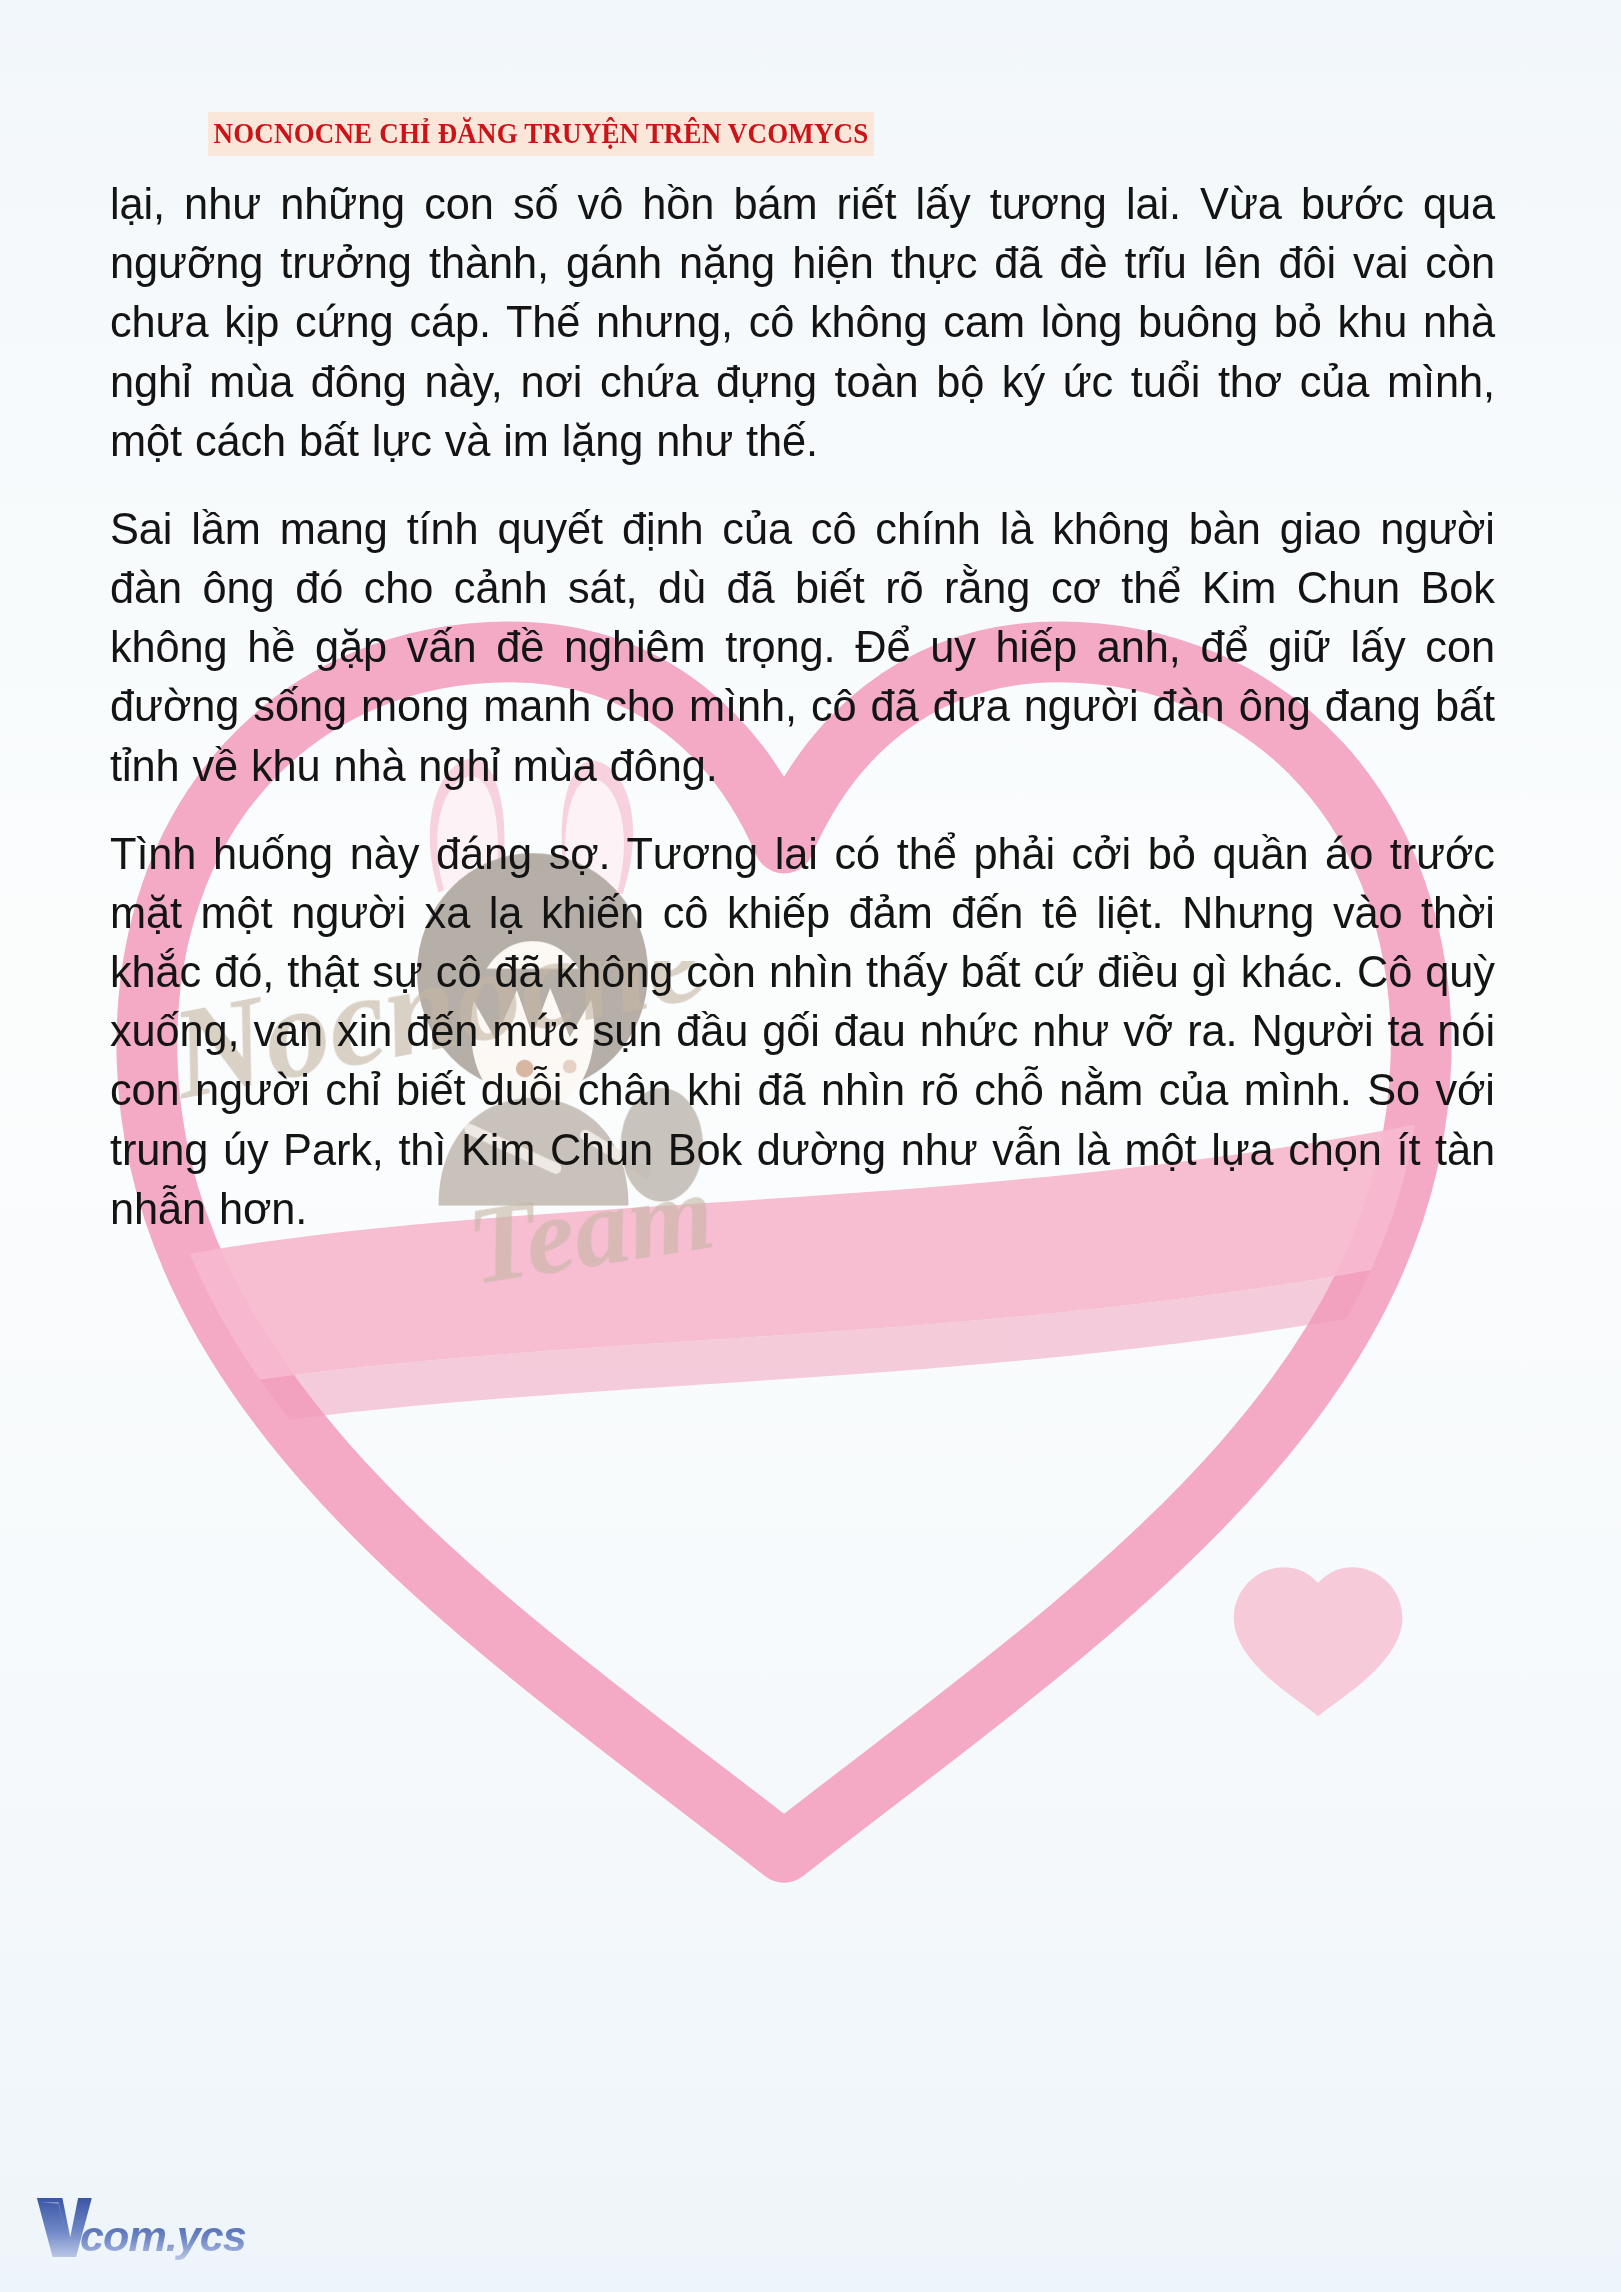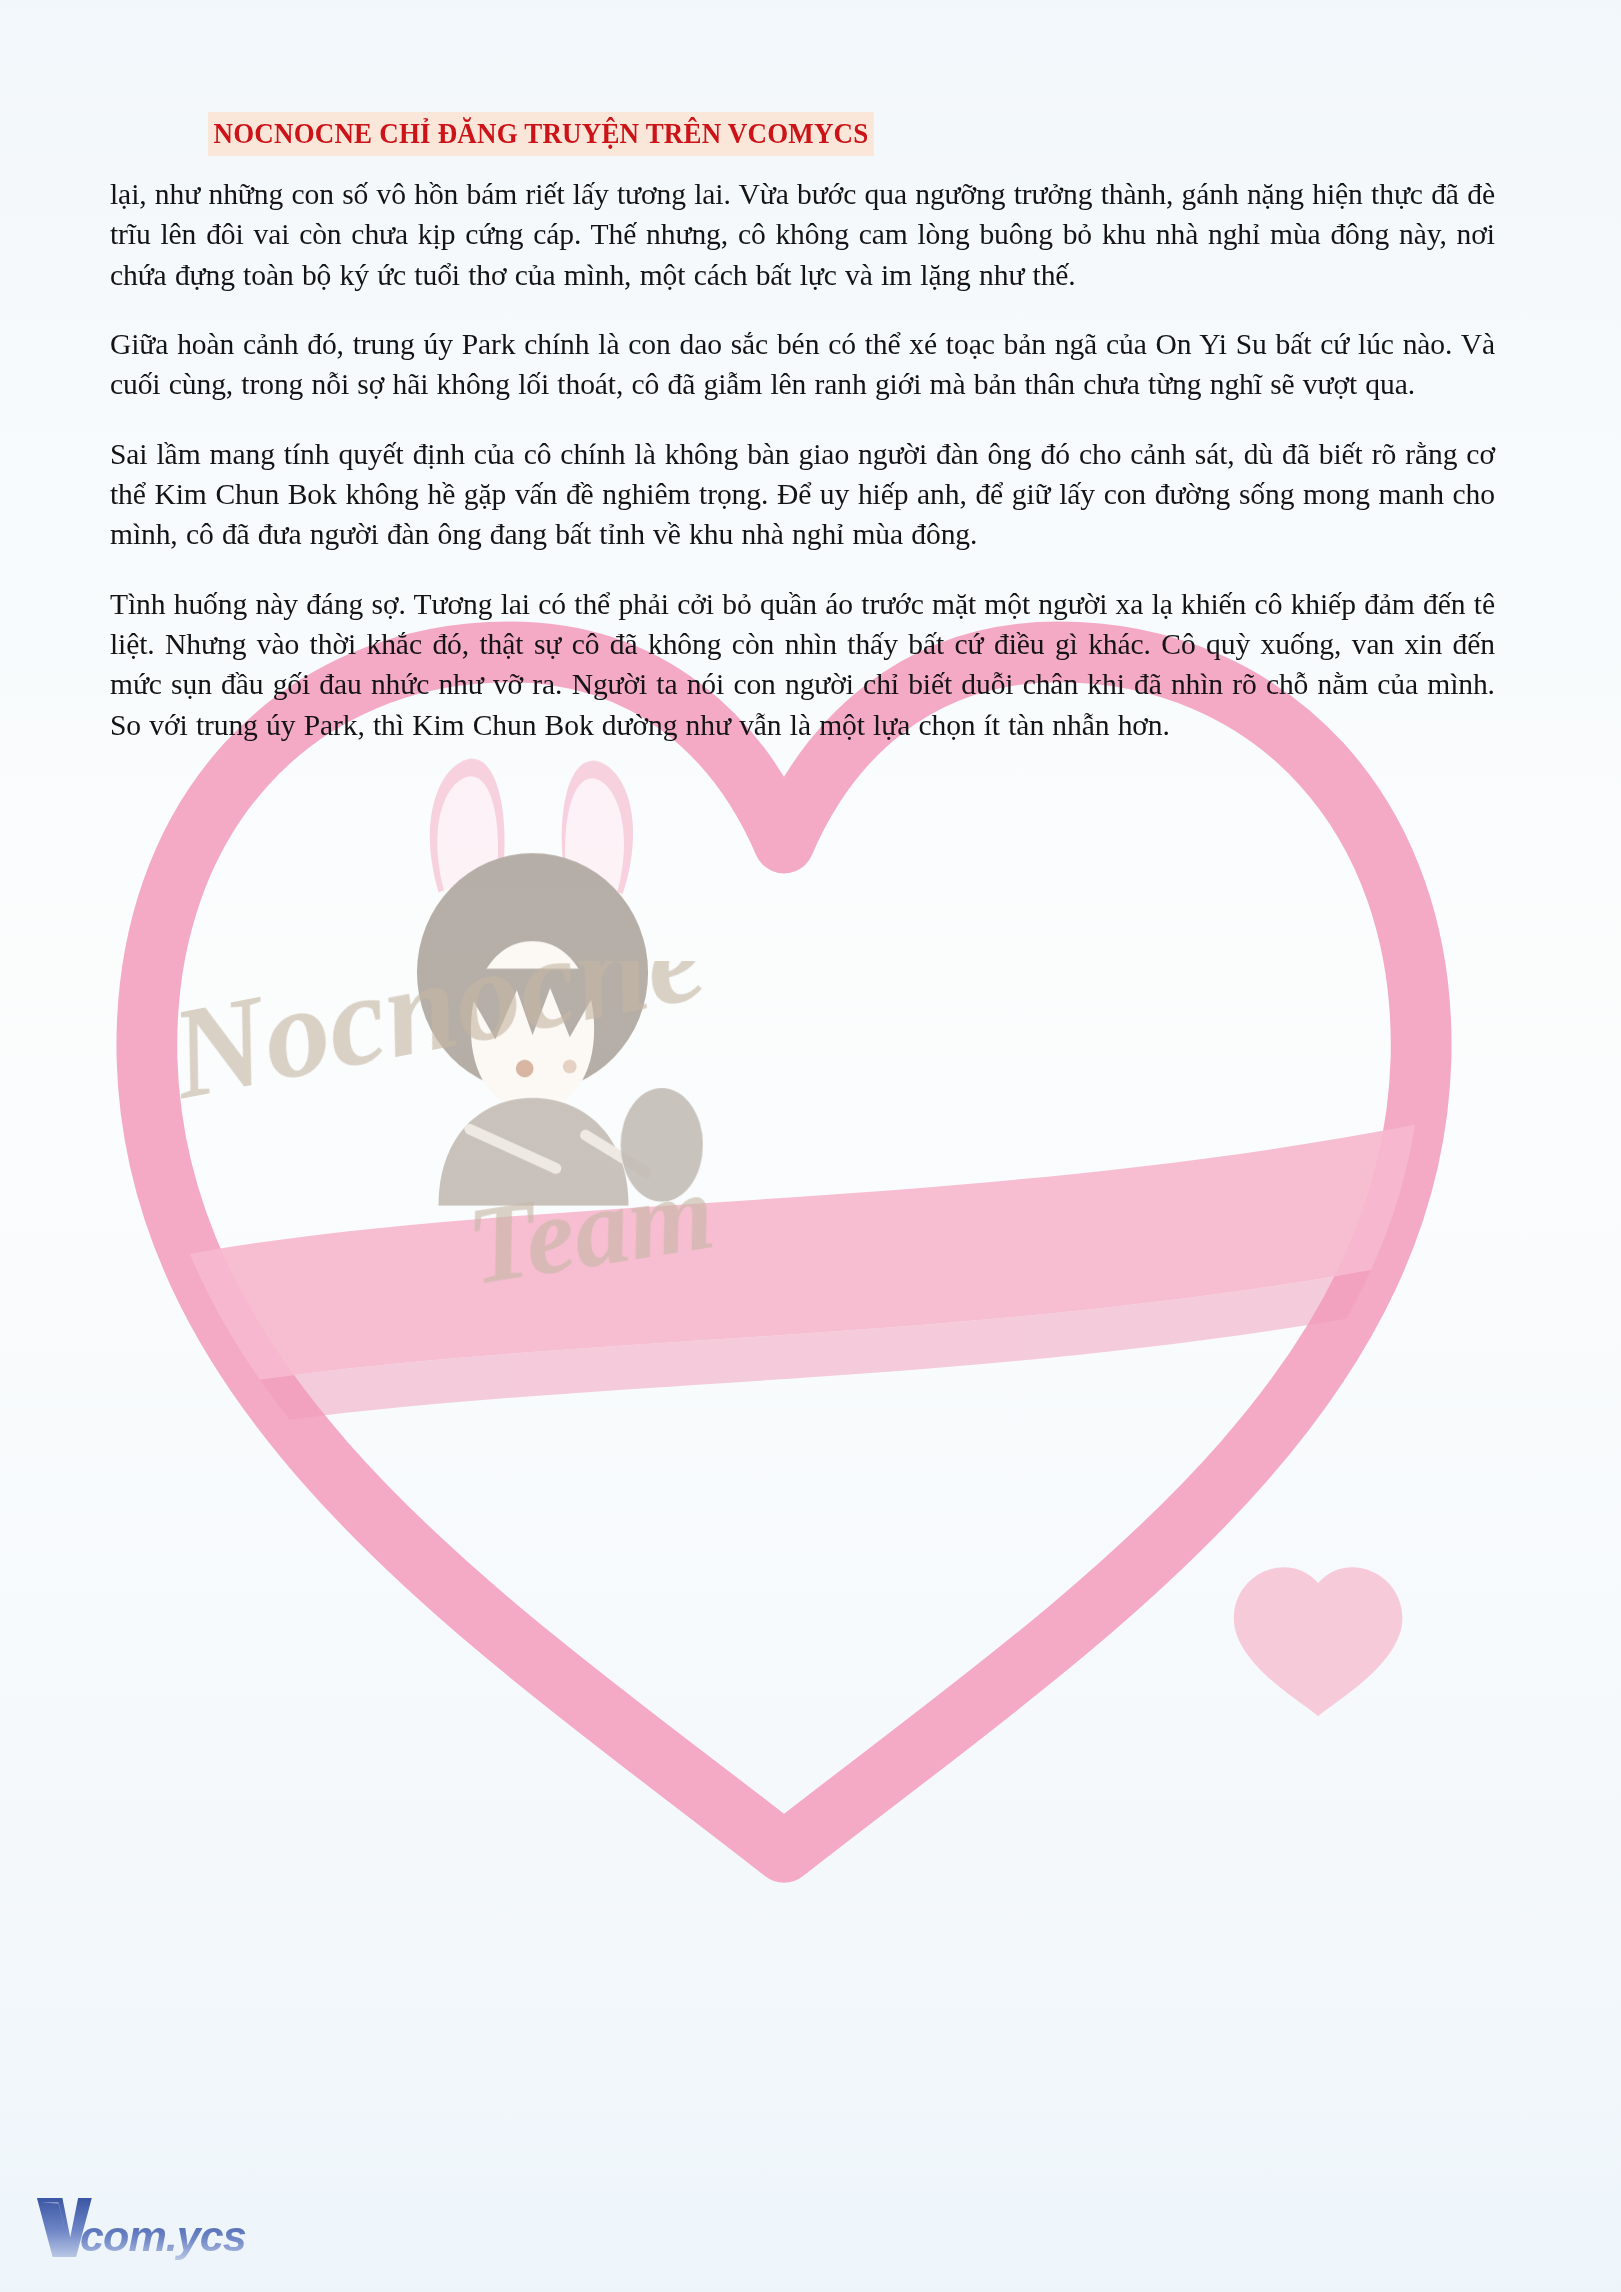--- a/index.html
+++ b/index.html
@@ -90,22 +90,22 @@
 
   .body-text {
     position: absolute;
     left: 110px;
     top: 174px;
     width: 1406px;
   }
 
   .para {
     margin: 0 0 29px 0;
-    font-family: Liberation Serif, serif;
-    font-size: 30px;
+    font-family: Liberation Sans, sans-serif;
+    font-size: 44px;
     line-height: 1.345;
     color: #141414;
     text-align: justify;
     text-align-last: left;
     letter-spacing: -0.1px;
     word-spacing: 1px;
   }
   .para:last-child { margin-bottom: 16px; }
 
   
@@ -200,23 +200,20 @@
     <div class="header-line">
       <span class="header-text">NOCNOCNE CHỈ ĐĂNG TRUYỆN TRÊN VCOMYCS</span>
     </div>
 
     <div class="body-text">
 
       <p class="para">
         <span>lại, như những con số vô hồn bám riết lấy tương lai. Vừa bước qua ngưỡng trưởng thành, gánh nặng hiện thực đã đè trĩu lên đôi vai còn chưa kịp cứng cáp. Thế nhưng, cô không cam lòng buông bỏ khu nhà nghỉ mùa đông này, nơi chứa đựng toàn bộ ký ức tuổi thơ của mình, một cách bất lực và im lặng như thế.</span>
       </p>
 
-      <p class="para">
-        <span>Giữa hoàn cảnh đó, trung úy Park chính là con dao sắc bén có thể xé toạc bản ngã của On Yi Su bất cứ lúc nào. Và cuối cùng, trong nỗi sợ hãi không lối thoát, cô đã giẫm lên ranh giới mà bản thân chưa từng nghĩ sẽ vượt qua.</span>
-      </p>
 
       <p class="para">
         <span>Sai lầm mang tính quyết định của cô chính là không bàn giao người đàn ông đó cho cảnh sát, dù đã biết rõ rằng cơ thể Kim Chun Bok không hề gặp vấn đề nghiêm trọng. Để uy hiếp anh, để giữ lấy con đường sống mong manh cho mình, cô đã đưa người đàn ông đang bất tỉnh về khu nhà nghỉ mùa đông.</span>
       </p>
 
 
       <p class="para">
         <span>Tình huống này đáng sợ. Tương lai có thể phải cởi bỏ quần áo trước mặt một người xa lạ khiến cô khiếp đảm đến tê liệt. Nhưng vào thời khắc đó, thật sự cô đã không còn nhìn thấy bất cứ điều gì khác. Cô quỳ xuống, van xin đến mức sụn đầu gối đau nhức như vỡ ra. Người ta nói con người chỉ biết duỗi chân khi đã nhìn rõ chỗ nằm của mình. So với trung úy Park, thì Kim Chun Bok dường như vẫn là một lựa chọn ít tàn nhẫn hơn.</span>
       </p>
 

